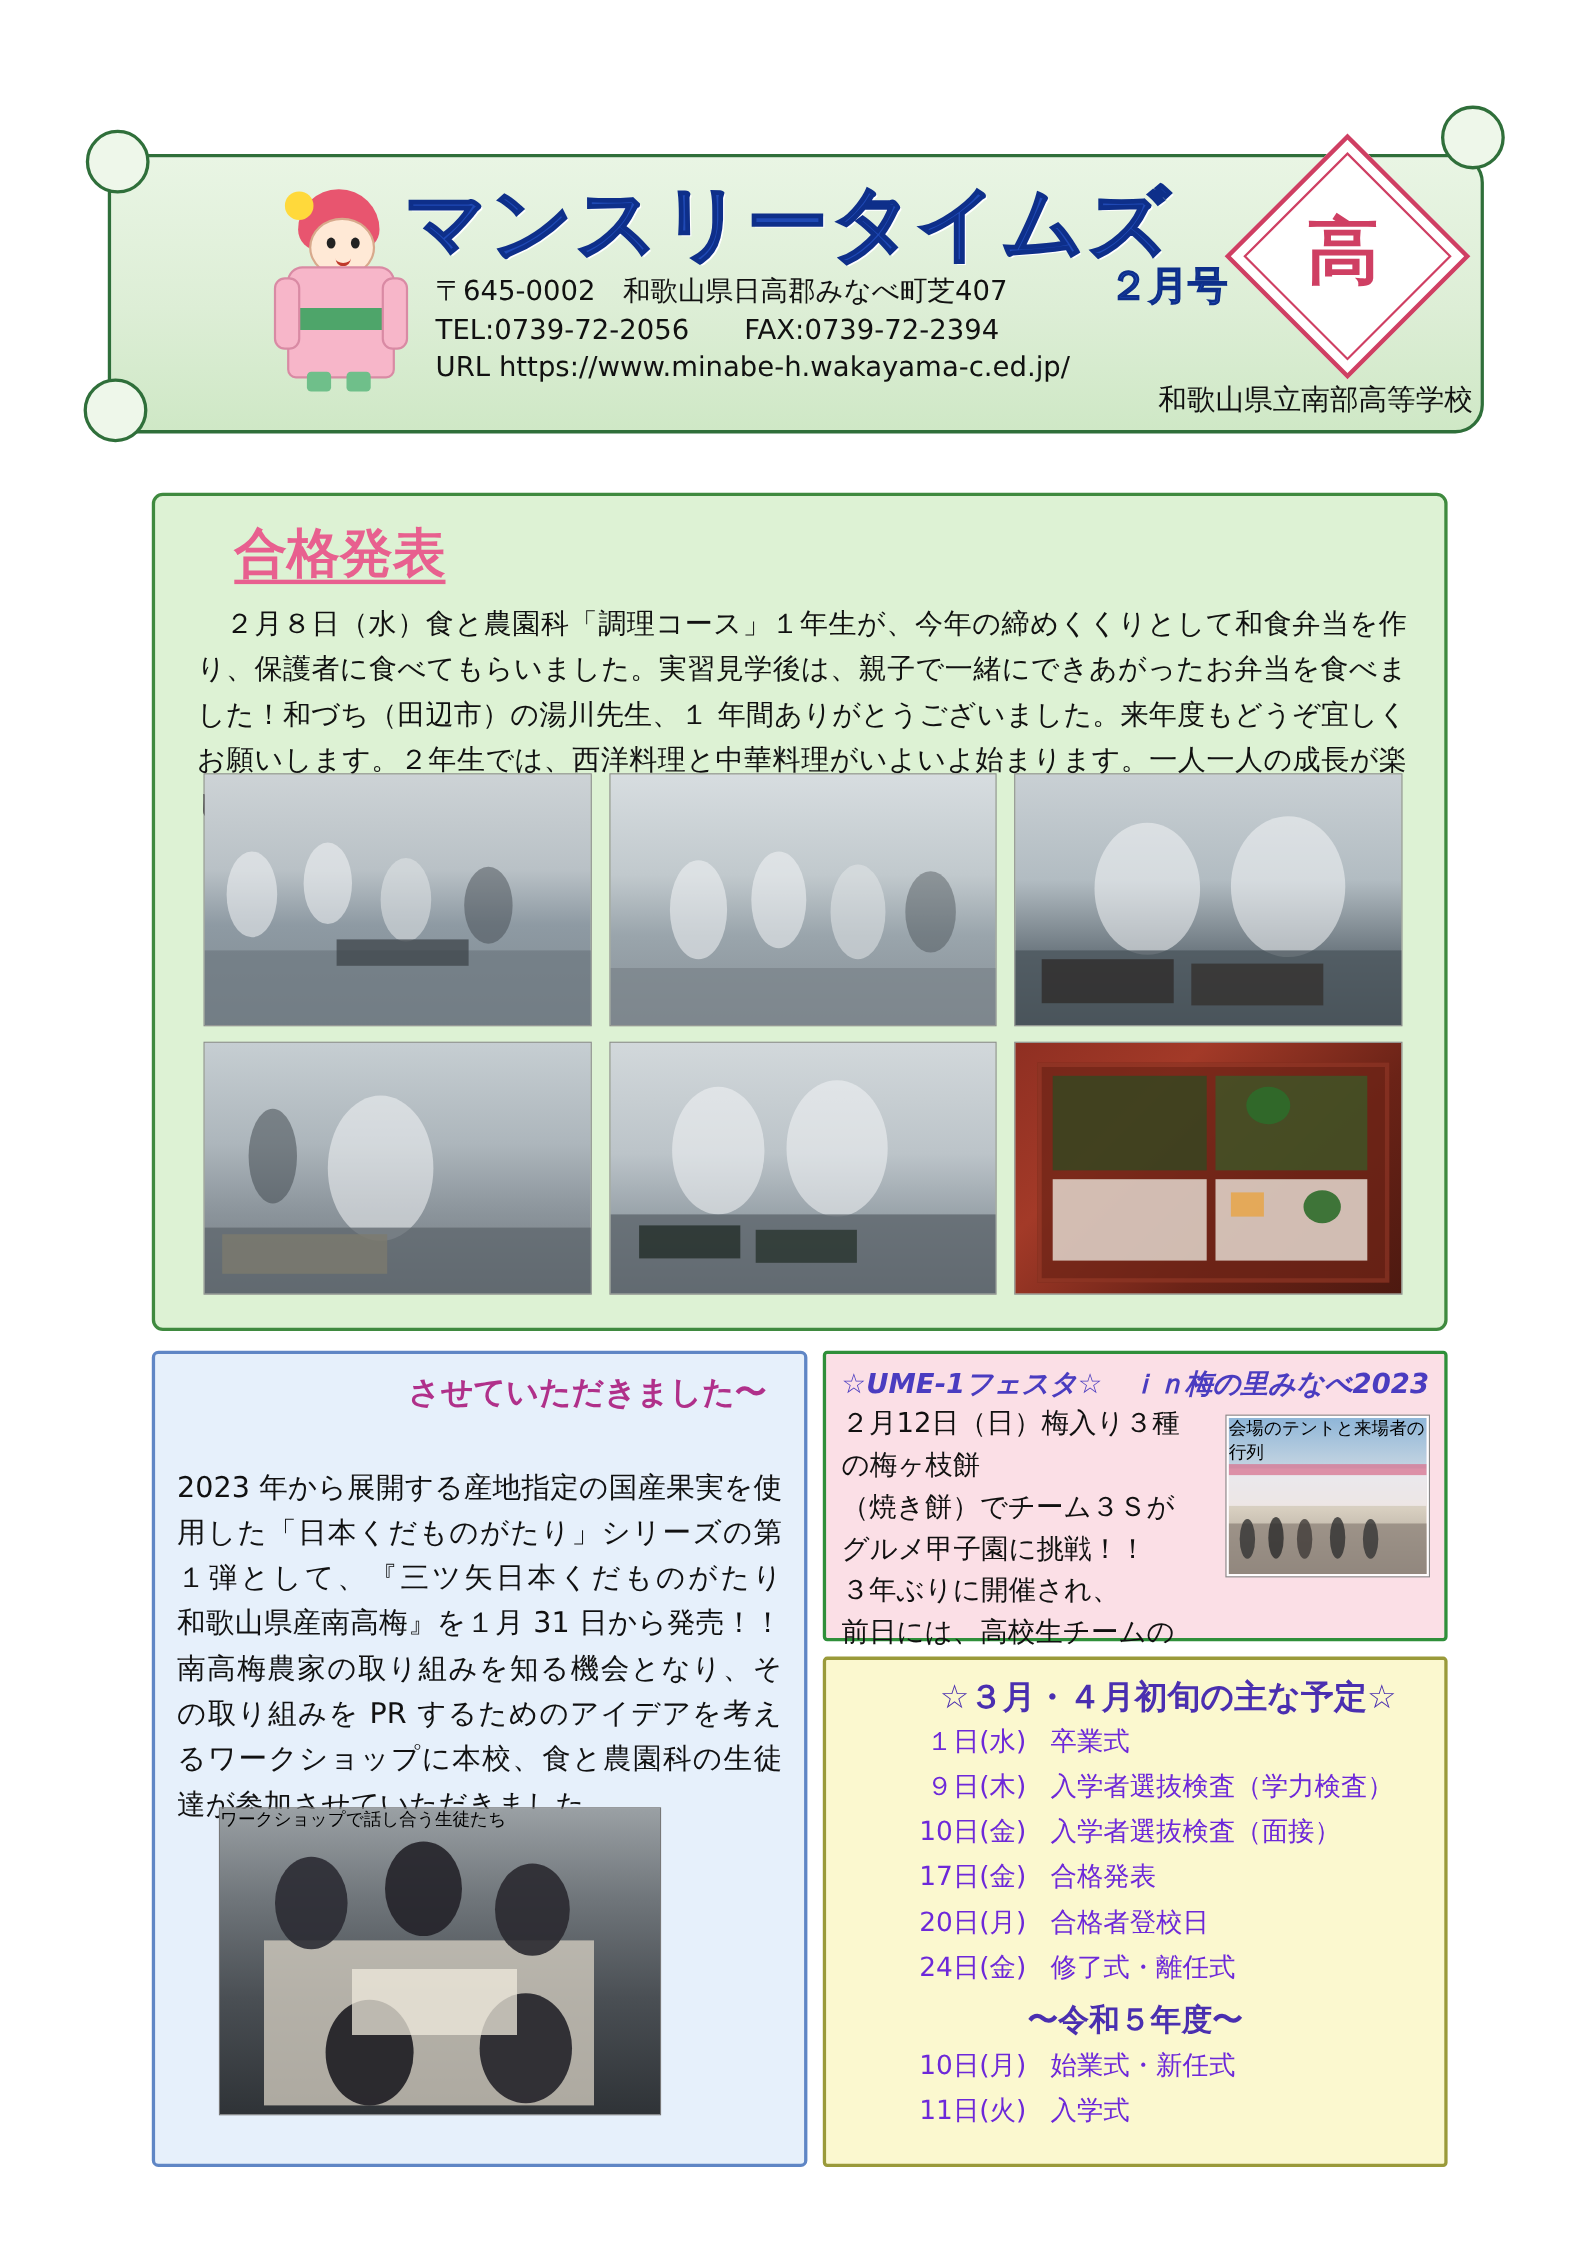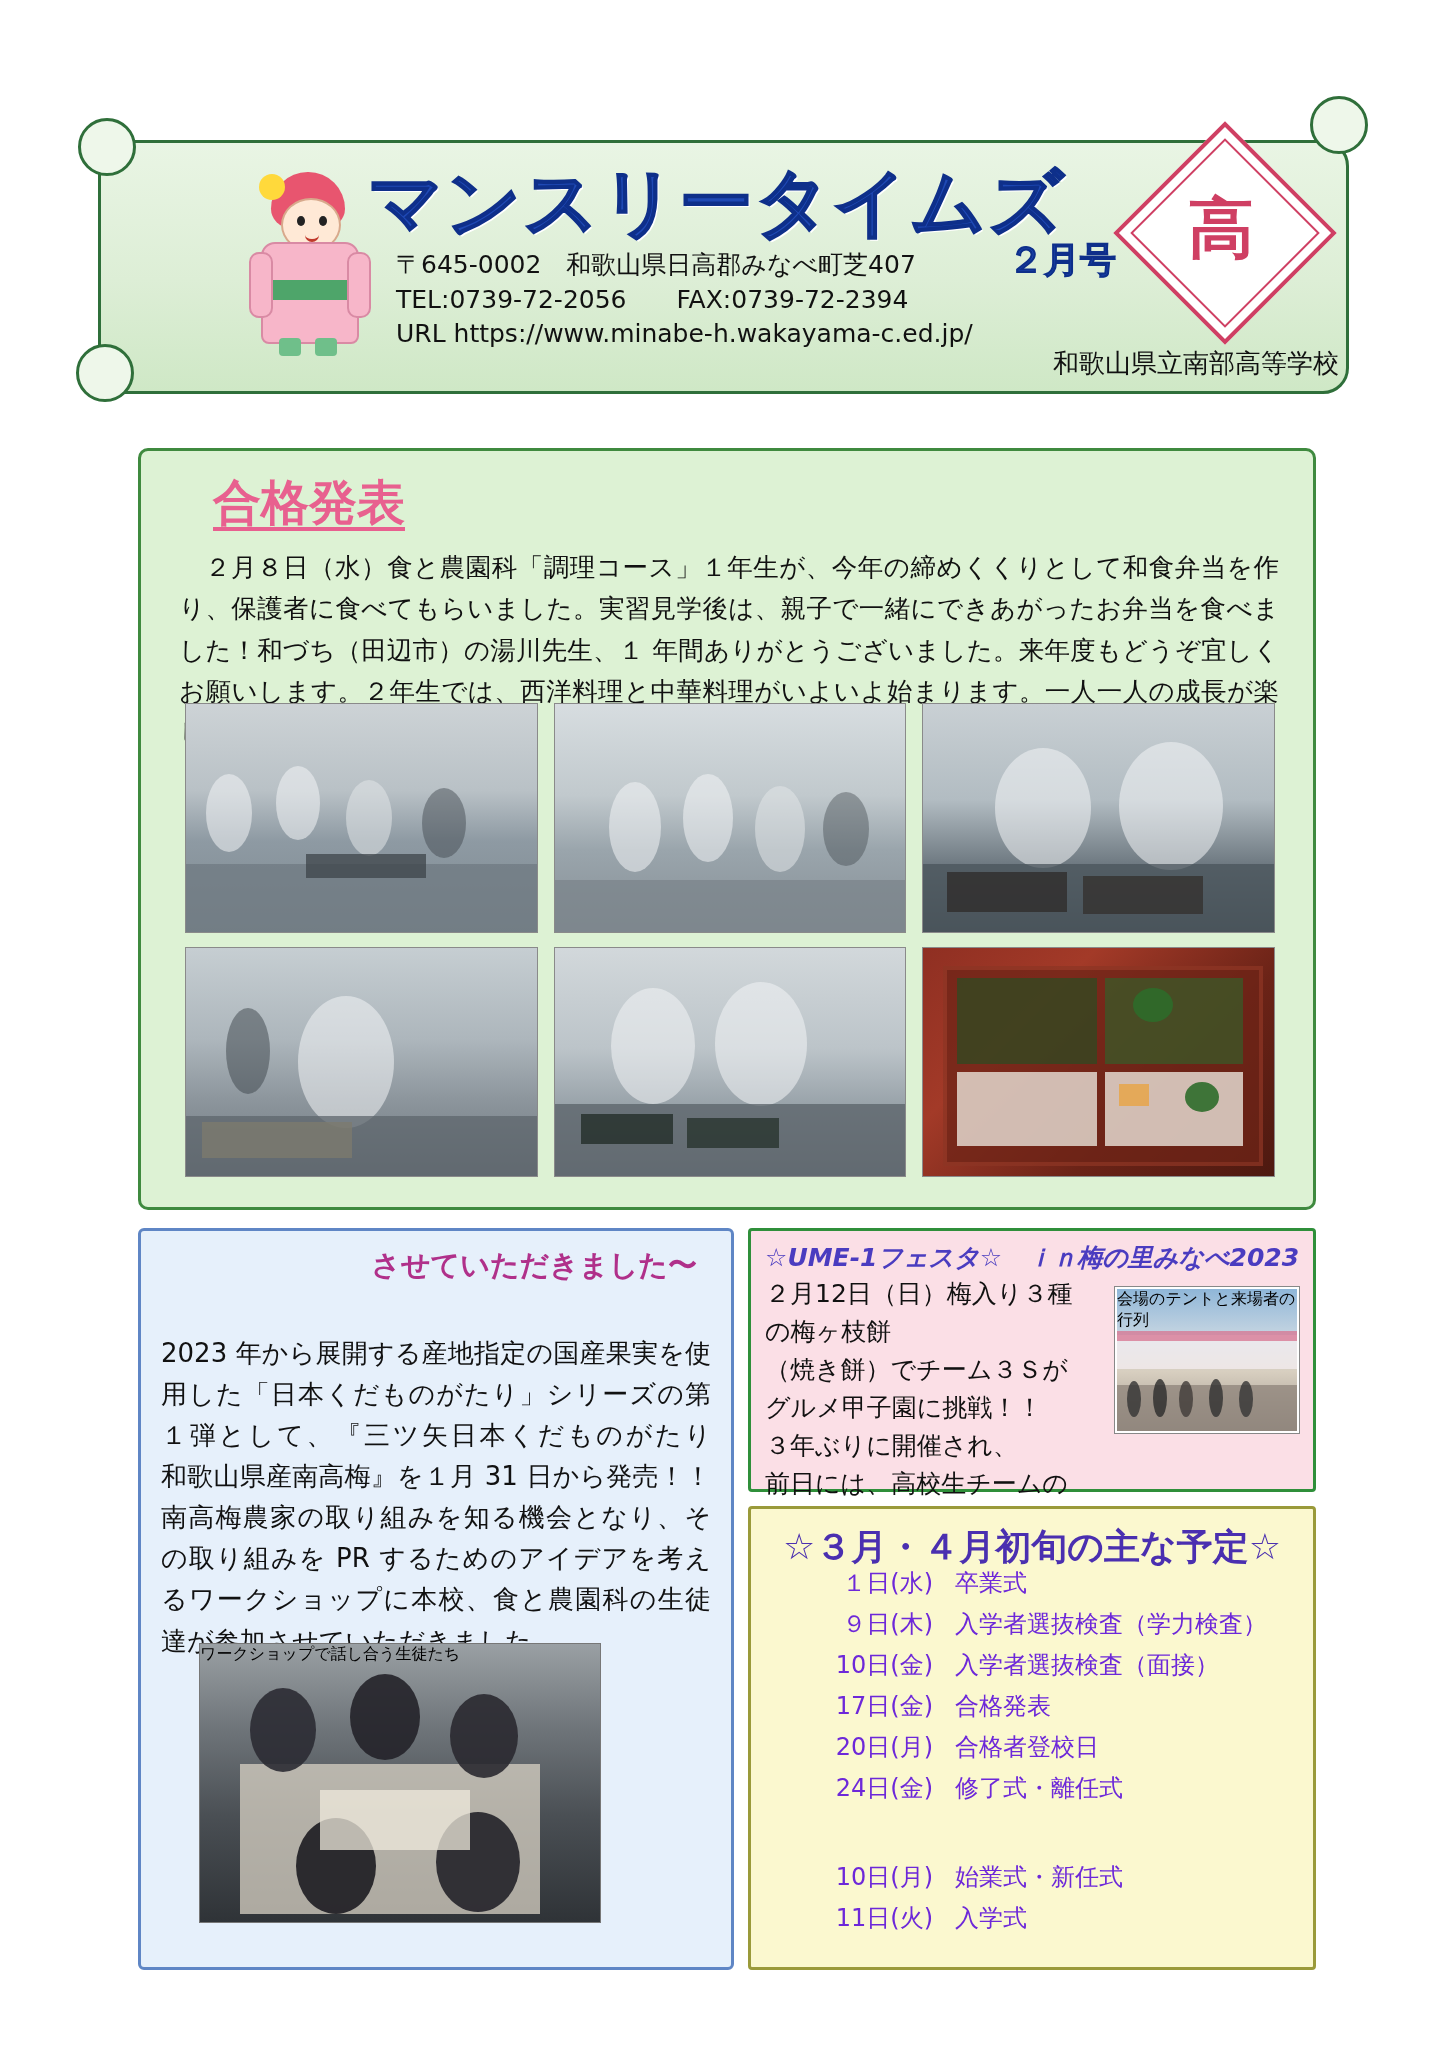--- a/index.html
+++ b/index.html
@@ -166,21 +166,21 @@
     overflow:hidden;
   }
 
   
   .sec4{
     position:absolute;left:748px;top:1506px;width:562px;height:458px;
     background:#fbf8cf;border:3px solid #9a9a3a;border-radius:4px;
   }
   .sec4-h{
     position:absolute;left:0;top:14px;width:562px;text-align:center;
-    font-size:36px;font-weight:bold;color:#4a2fb0;
+    font-size:30px;font-weight:bold;color:#4a2fb0;padding-left:30px;
   }
   .sched{position:absolute;left:54px;top:62px;width:500px;}
   .srow{display:flex;font-size:24px;line-height:1.0;margin-bottom:17px;color:#6d28d9;}
   .sdate{width:128px;text-align:right;padding-right:22px;}
   .sevt{flex:1;}
   .sec4-h2{
     position:absolute;left:0;top:308px;width:562px;text-align:center;
     font-size:28px;font-weight:bold;color:#4a2fb0;
   }
   .sched2{position:absolute;left:54px;top:356px;width:500px;}
@@ -356,20 +356,21 @@
       <div class="srow">
         <div class="sdate">20日(月)</div>
         <div class="sevt">合格者登校日</div>
       </div>
       <div class="srow">
         <div class="sdate">24日(金)</div>
         <div class="sevt">修了式・離任式</div>
       </div>
     </div>
 
+    <div class="sec4-h2">〜令和５年度〜</div>
     <div class="sched2">
       <div class="srow">
         <div class="sdate">10日(月)</div>
         <div class="sevt">始業式・新任式</div>
       </div>
       <div class="srow">
         <div class="sdate">11日(火)</div>
         <div class="sevt">入学式</div>
       </div>
     </div>

